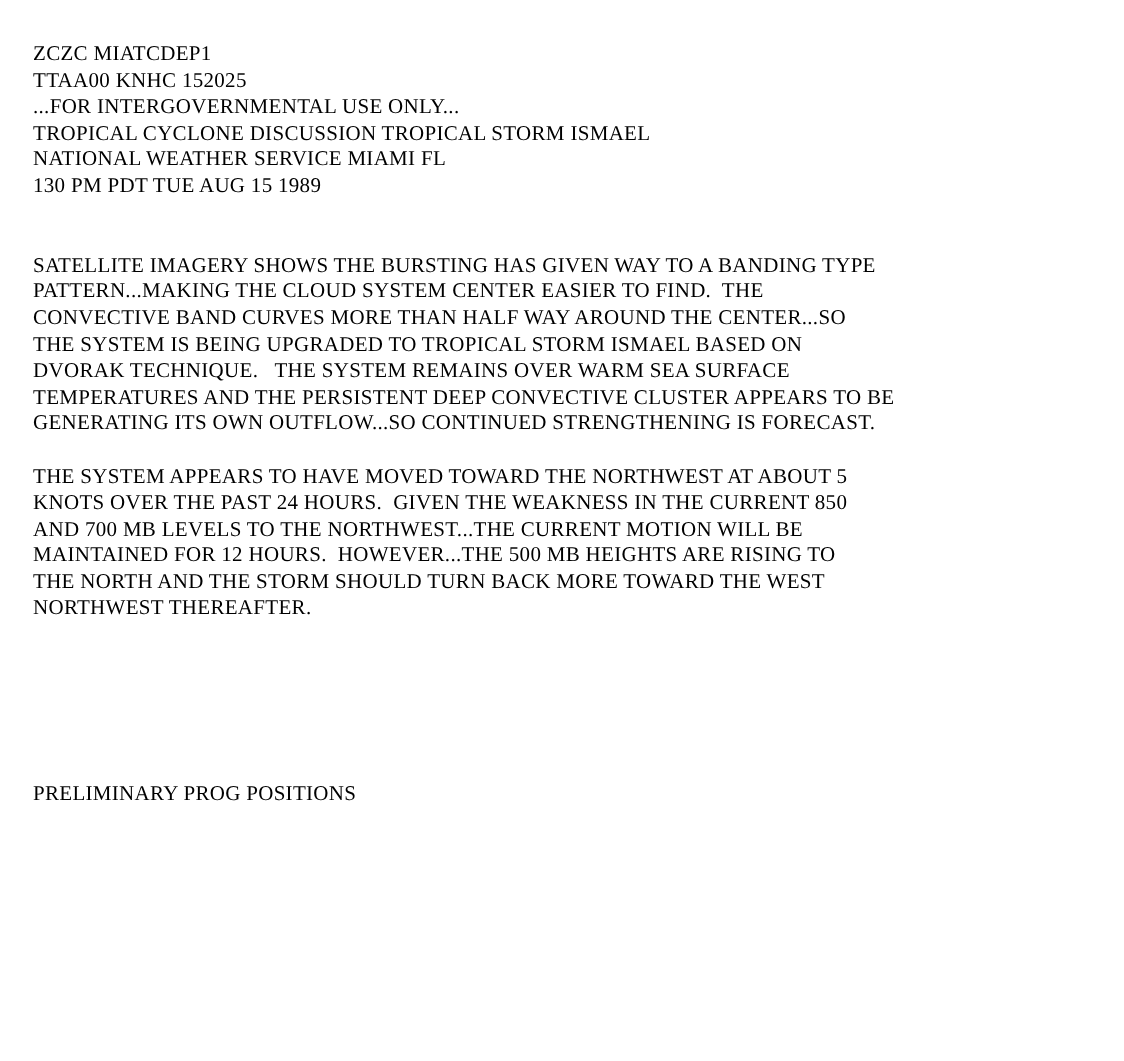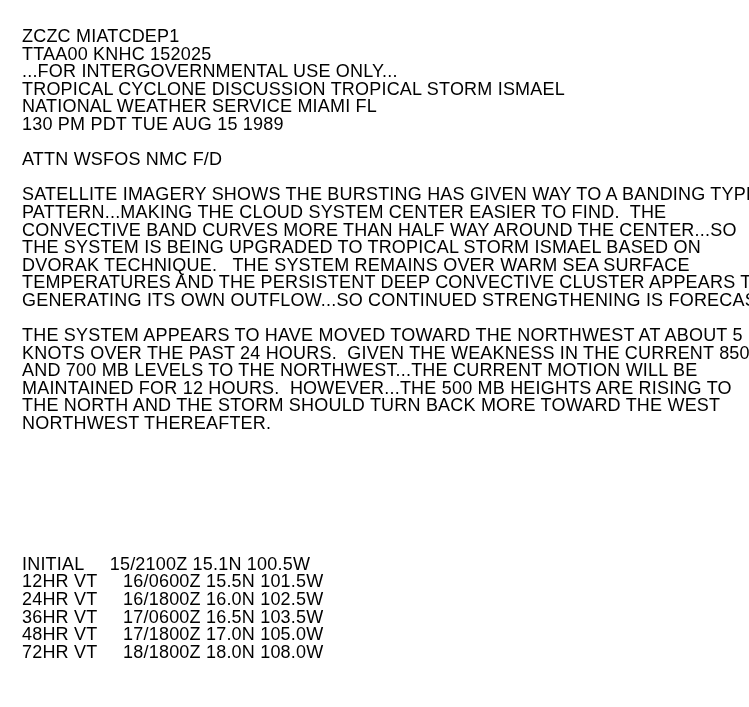--- a/index.html
+++ b/index.html
@@ -16,22 +16,22 @@
   }
   .page {
     position: relative;
     width: 749px;
     height: 707px;
     padding: 28px 0 0 22px;
     box-sizing: border-box;
   }
   pre.block {
     margin: 0;
-    font-family: Liberation Sans, sans-serif;
-    font-size: 18px;
+    font-family: Liberation Serif, serif;
+    font-size: 14px;
     line-height: 17.6px;
     letter-spacing: 0.2px;
     white-space: pre;
     color: #000000;
   }
   .gap-small { height: 17.6px; }
   .gap-med   { height: 17.6px; }
   .gap-large { height: 88px; }
   .header-block { }
   .attn-block { }
@@ -47,21 +47,20 @@
 
   <pre class="block header-block"><span>ZCZC MIATCDEP1</span>
 <span>TTAA00 KNHC 152025</span>
 <span>...FOR INTERGOVERNMENTAL USE ONLY...</span>
 <span>TROPICAL CYCLONE DISCUSSION TROPICAL STORM ISMAEL</span>
 <span>NATIONAL WEATHER SERVICE MIAMI FL</span>
 <span>130 PM PDT TUE AUG 15 1989</span></pre>
 
   <div class="gap-small"></div>
 
-  <pre class="block attn-block">ATTN WSFOS NMC F/D</pre>
 
   <div class="gap-med"></div>
 
   <pre class="block para-block">SATELLITE IMAGERY SHOWS THE BURSTING HAS GIVEN WAY TO A BANDING TYPE
 PATTERN...MAKING THE CLOUD SYSTEM CENTER EASIER TO FIND.  THE
 CONVECTIVE BAND CURVES MORE THAN HALF WAY AROUND THE CENTER...SO
 THE SYSTEM IS BEING UPGRADED TO TROPICAL STORM ISMAEL BASED ON
 DVORAK TECHNIQUE.   THE SYSTEM REMAINS OVER WARM SEA SURFACE
 TEMPERATURES AND THE PERSISTENT DEEP CONVECTIVE CLUSTER APPEARS TO BE
 GENERATING ITS OWN OUTFLOW...SO CONTINUED STRENGTHENING IS FORECAST.</pre>
@@ -73,23 +72,18 @@
 AND 700 MB LEVELS TO THE NORTHWEST...THE CURRENT MOTION WILL BE
 MAINTAINED FOR 12 HOURS.  HOWEVER...THE 500 MB HEIGHTS ARE RISING TO
 THE NORTH AND THE STORM SHOULD TURN BACK MORE TOWARD THE WEST
 NORTHWEST THEREAFTER.</pre>
 
   <div class="gap-med"></div>
 
 
   <div class="gap-large"></div>
 
+  <pre class="block prog-title">PRELIMINARY PROG POSITIONS</pre>
 
   <div class="gap-med"></div>
 
-  <pre class="block prog-table">INITIAL     15/2100Z 15.1N 100.5W
-12HR VT     16/0600Z 15.5N 101.5W
-24HR VT     16/1800Z 16.0N 102.5W
-36HR VT     17/0600Z 16.5N 103.5W
-48HR VT     17/1800Z 17.0N 105.0W
-72HR VT     18/1800Z 18.0N 108.0W</pre>
 
 </div>
 
 </body></html>

